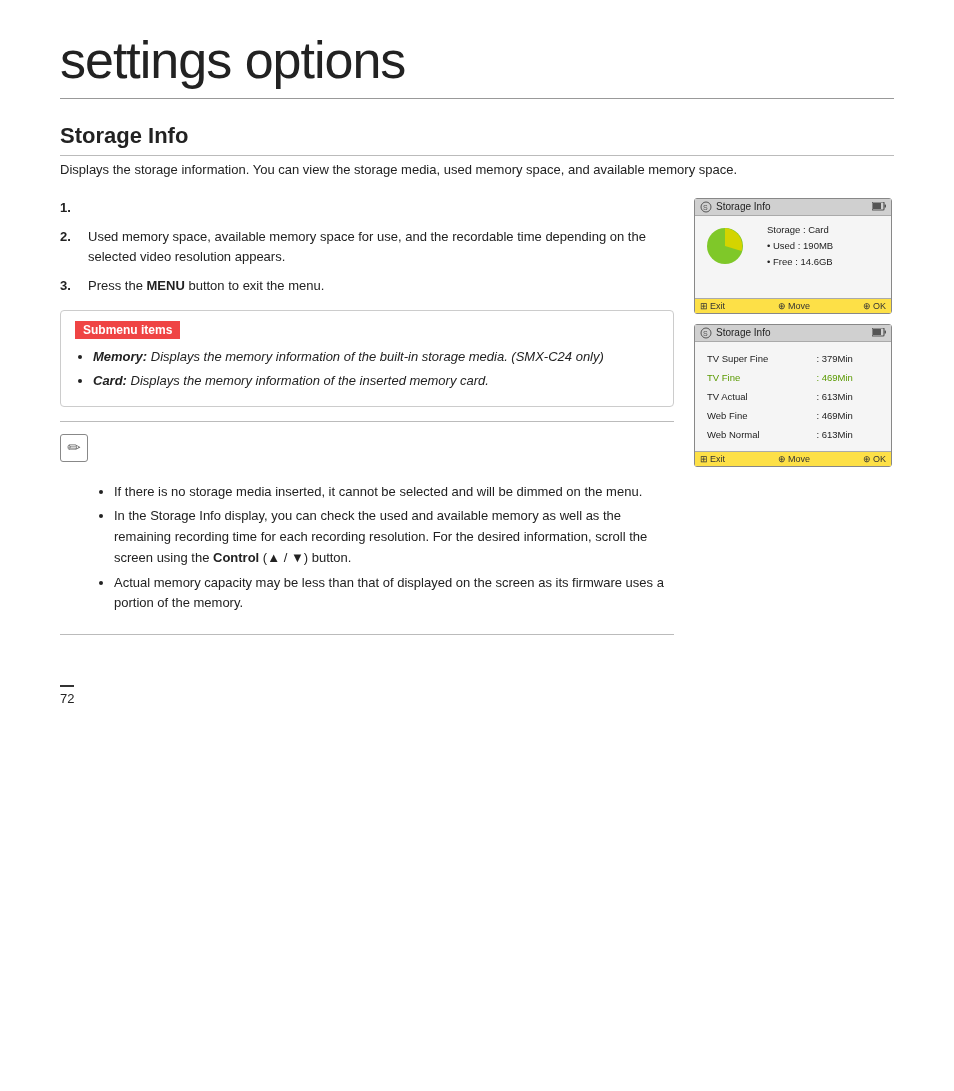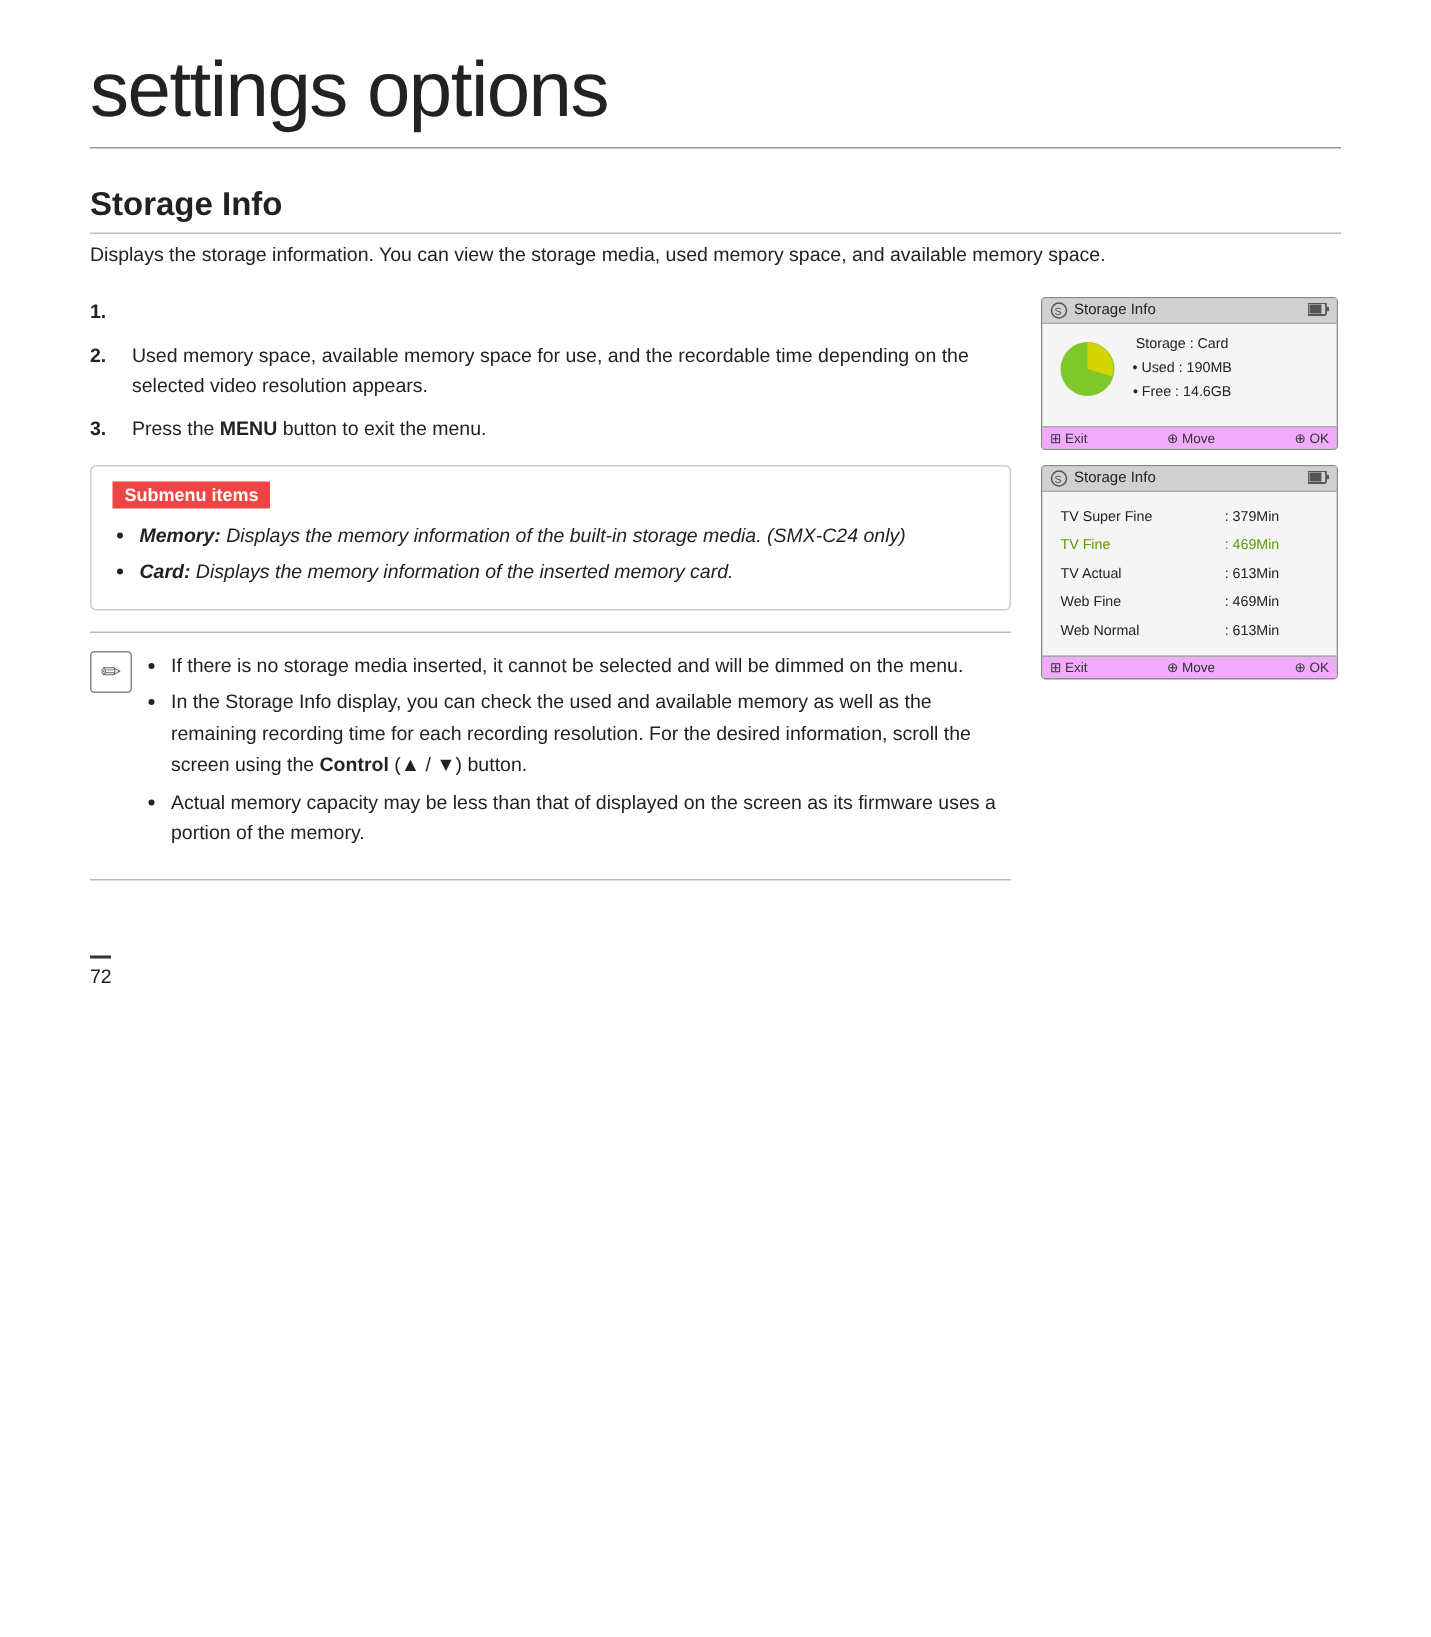--- a/index.html
+++ b/index.html
@@ -124,20 +124,21 @@
       justify-content: center;
       font-size: 16px;
       color: #666;
     }
 
     .note-items {
       list-style: disc;
       padding-left: 16px;
       font-size: 13px;
       line-height: 1.6;
+      margin-top: 48px;
     }
 
     .note-items li {
       margin-bottom: 4px;
     }
 
     
     .device-screen {
       border: 1.5px solid #888;
       border-radius: 3px;
@@ -163,23 +164,22 @@
 
     .device-body {
       padding: 6px 8px;
       background: #f5f5f5;
     }
 
     
     .storage-pie-area {
       display: flex;
       align-items: center;
-      gap: 8px;
-      margin-bottom: 8px;
-      text-align: center;
+      gap: 20px;
+      margin-bottom: 22px;
     }
 
     .pie-chart {
       width: 44px;
       height: 44px;
     }
 
     .storage-labels {
       font-size: 9.5px;
       line-height: 1.7;
@@ -193,21 +193,21 @@
       line-height: 1.8;
     }
 
     .rec-table td {
       padding: 0 2px;
     }
 
     .device-footer {
       display: flex;
       justify-content: space-between;
-      background: #f0abfc;
+      background: #fde047;
       padding: 2px 5px;
       border-top: 1px solid #aaa;
       font-size: 9px;
       color: #333;
     }
 
     .page-number {
       font-weight: normal;
       font-size: 13px;
       margin-top: 20px;

